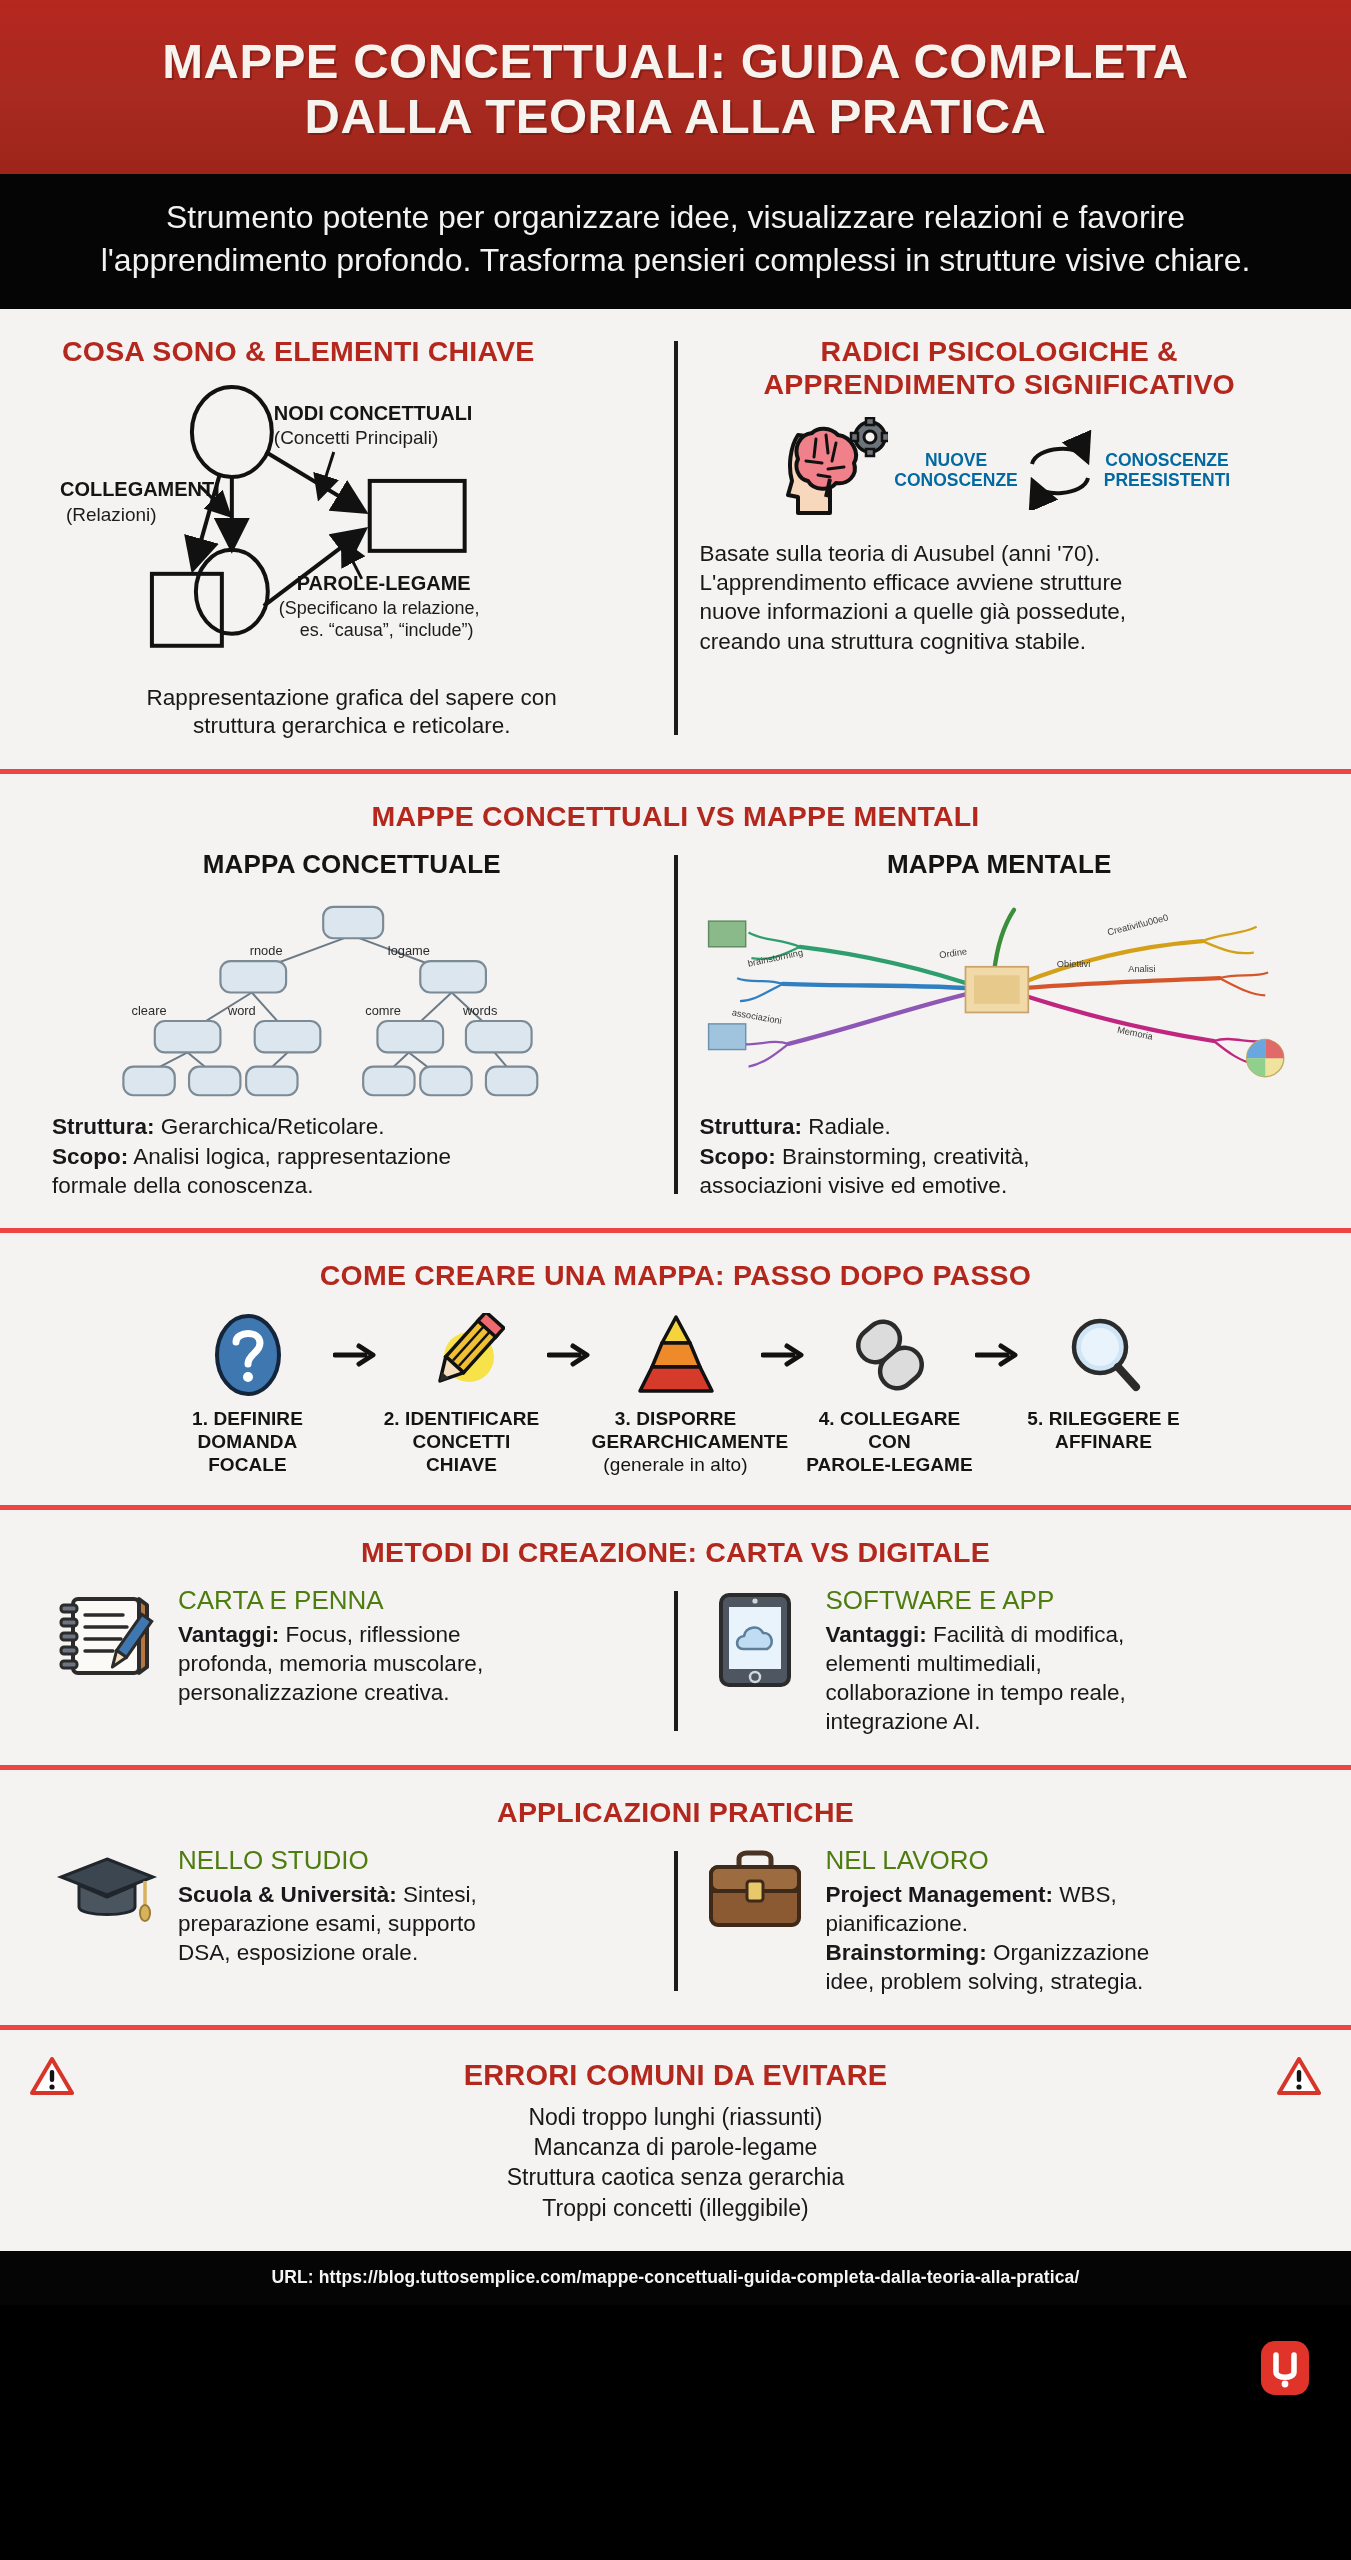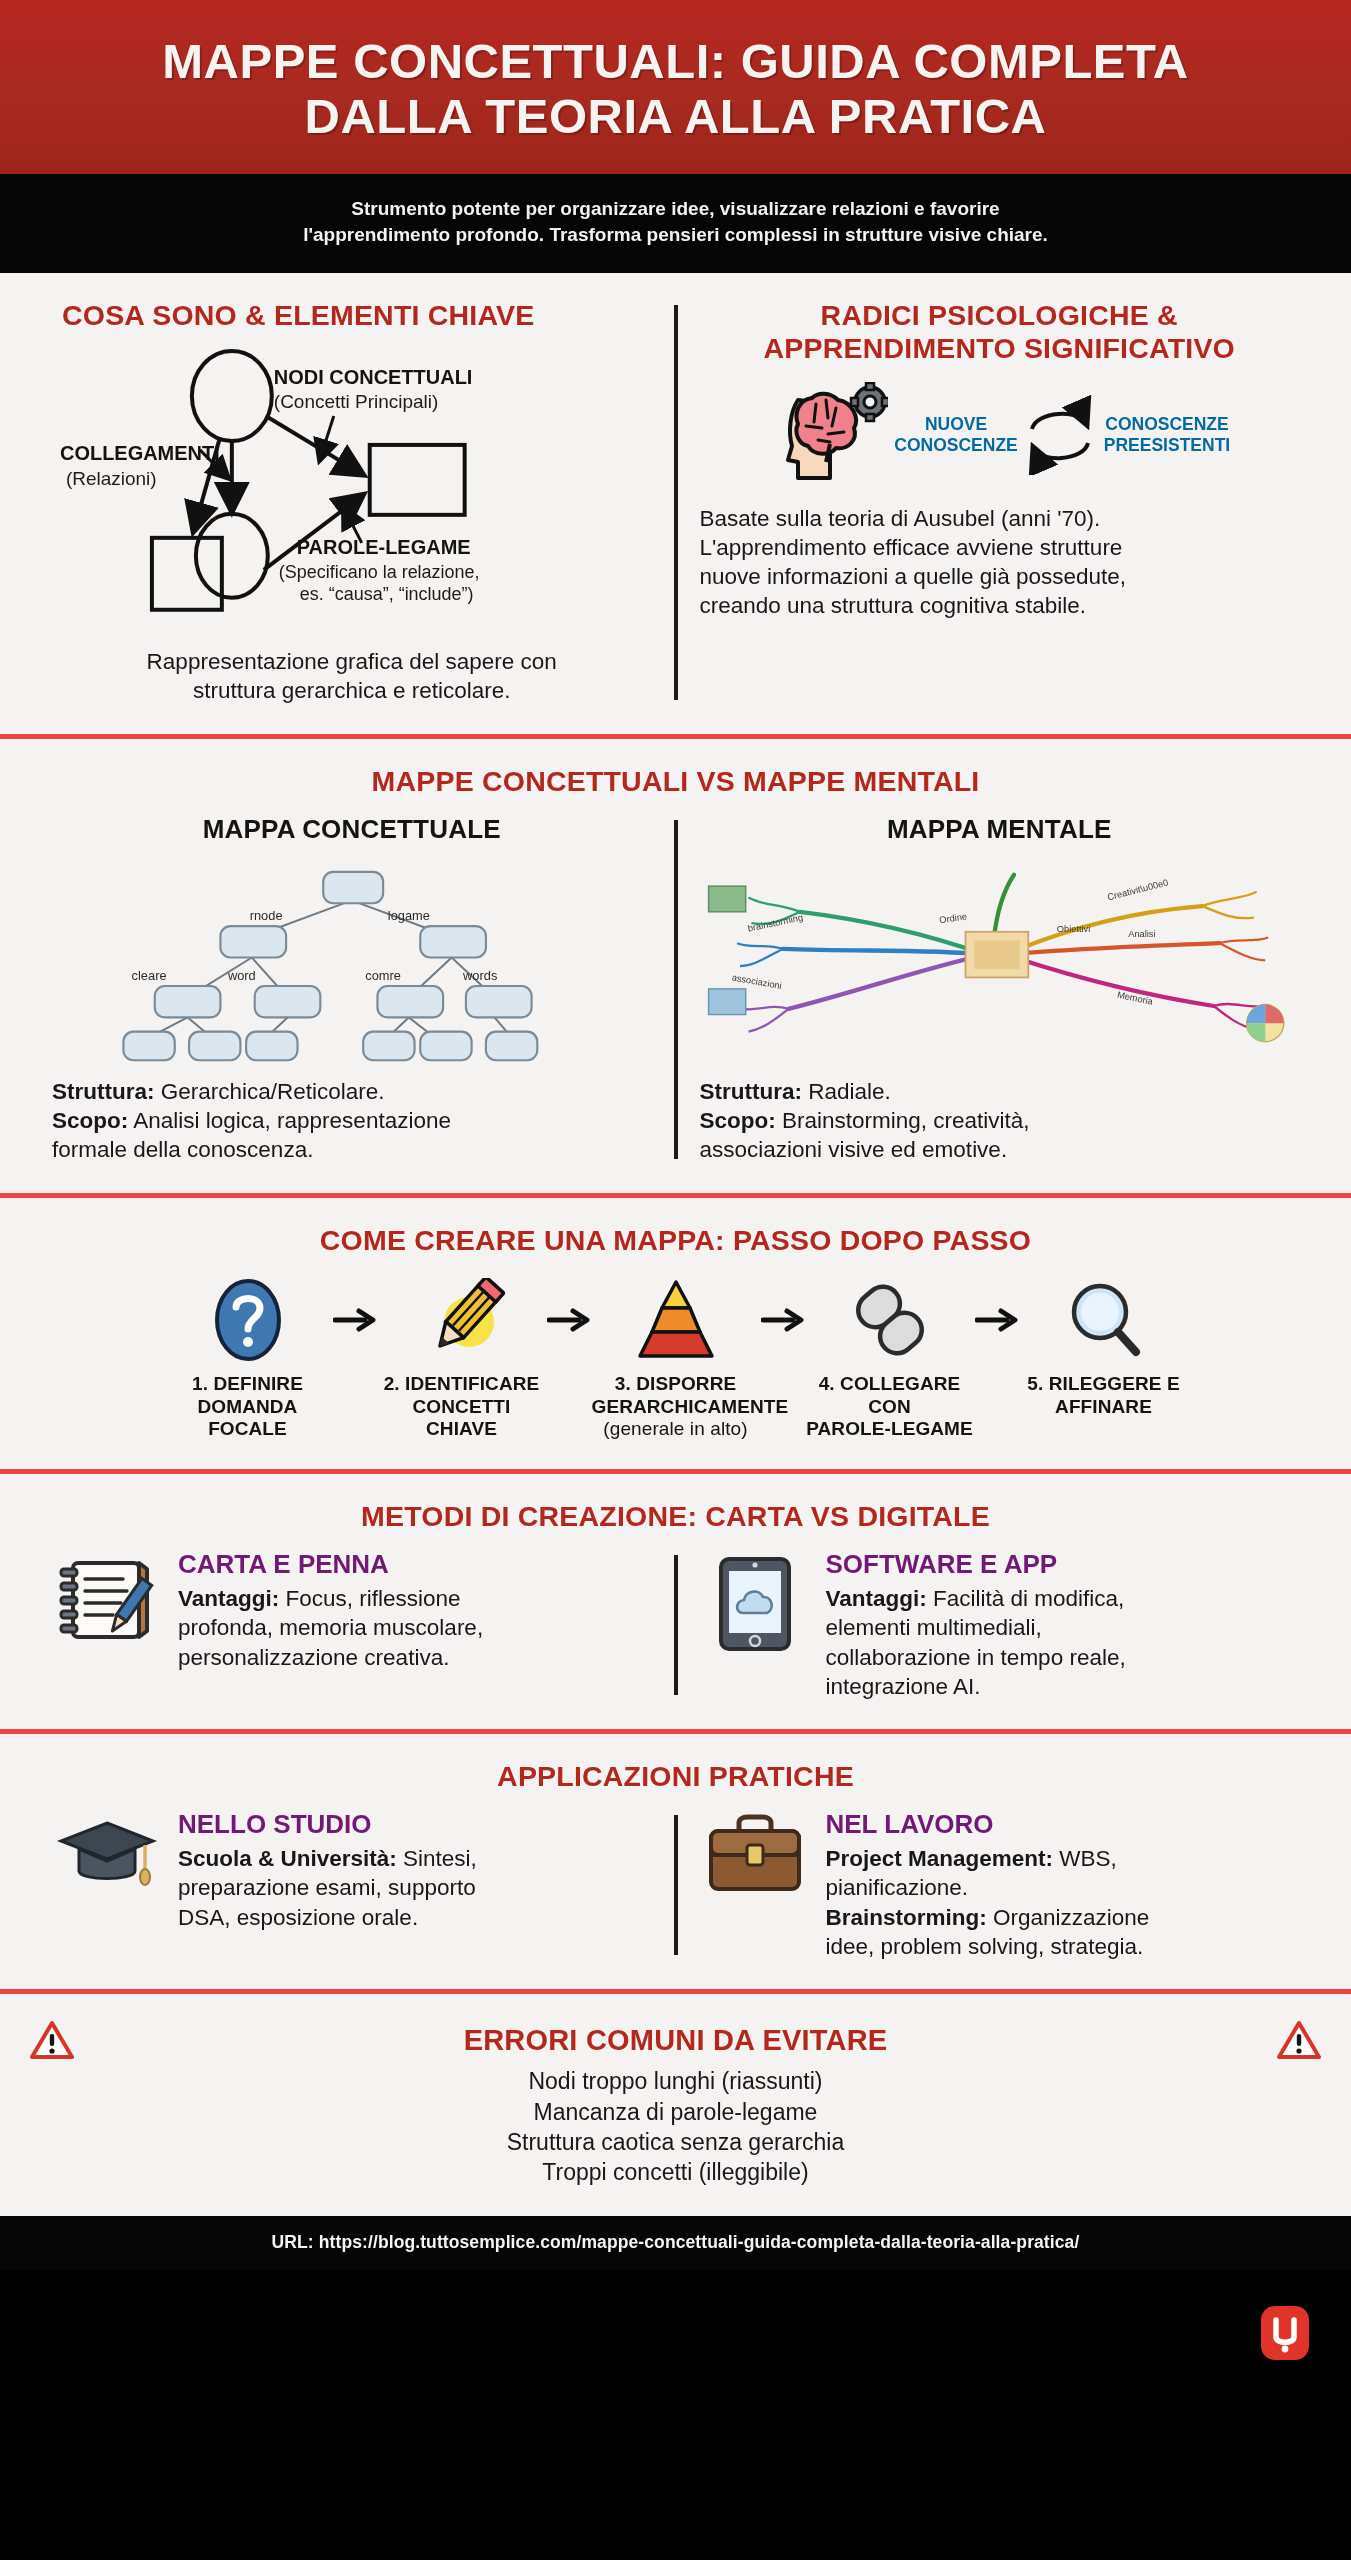--- a/index.html
+++ b/index.html
@@ -26,24 +26,24 @@
     color: #f7f4f0;
     text-shadow: 2px 2px 0 rgba(0,0,0,0.22);
     text-transform: uppercase;
   }
   .header-black {
     background: #050505;
     padding: 22px 70px 26px;
     text-align: center;
   }
   .header-black p {
-    font-size: 19px;
+    font-size: 32px;
     line-height: 1.36;
     color: #f2f2f2;
-    font-weight: 700;
+    font-weight: 400;
   }
 
   
   .section {
     background: #f4f3f1;
     border-bottom: 5px solid #ef4444;
     padding: 26px 30px 28px;
   }
   .section.last { border-bottom: none; }
   .sec-title {
@@ -116,21 +116,21 @@
     margin-top: 10px; font-size: 19px; font-weight: 700; line-height: 1.2; color:#141414;
     letter-spacing: 0.1px;
   }
   .step-sub { font-weight: 400; font-size: 19px; }
   .arrow { flex: 0 0 auto; width: 46px; display:flex; align-items:center; justify-content:center; height: 86px; }
 
   
   .ic-row { display: flex; align-items: flex-start; gap: 16px; }
   .ic-box { flex: 0 0 auto; width: 110px; display: flex; align-items: flex-start; justify-content: center; padding-top: 4px;}
   .ic-txt { flex: 1 1 auto; }
-  .ic-title { font-size: 26px; font-weight: 700; color: #701a75; margin-bottom: 4px; }
+  .ic-title { font-size: 26px; font-weight: 400; color: #4d7c0f; margin-bottom: 4px; }
 
   
   .err-title-row {
     display: flex; align-items: center; justify-content: space-between; gap: 5px; margin-bottom: 6px;
   }
   .err-title { color: #b3271d; font-size: 29px; font-weight: 700; letter-spacing: .2px; }
   .err-list { text-align: center; font-size: 23px; line-height: 1.32; color:#18181a; }
 
   
   .footer-url {

